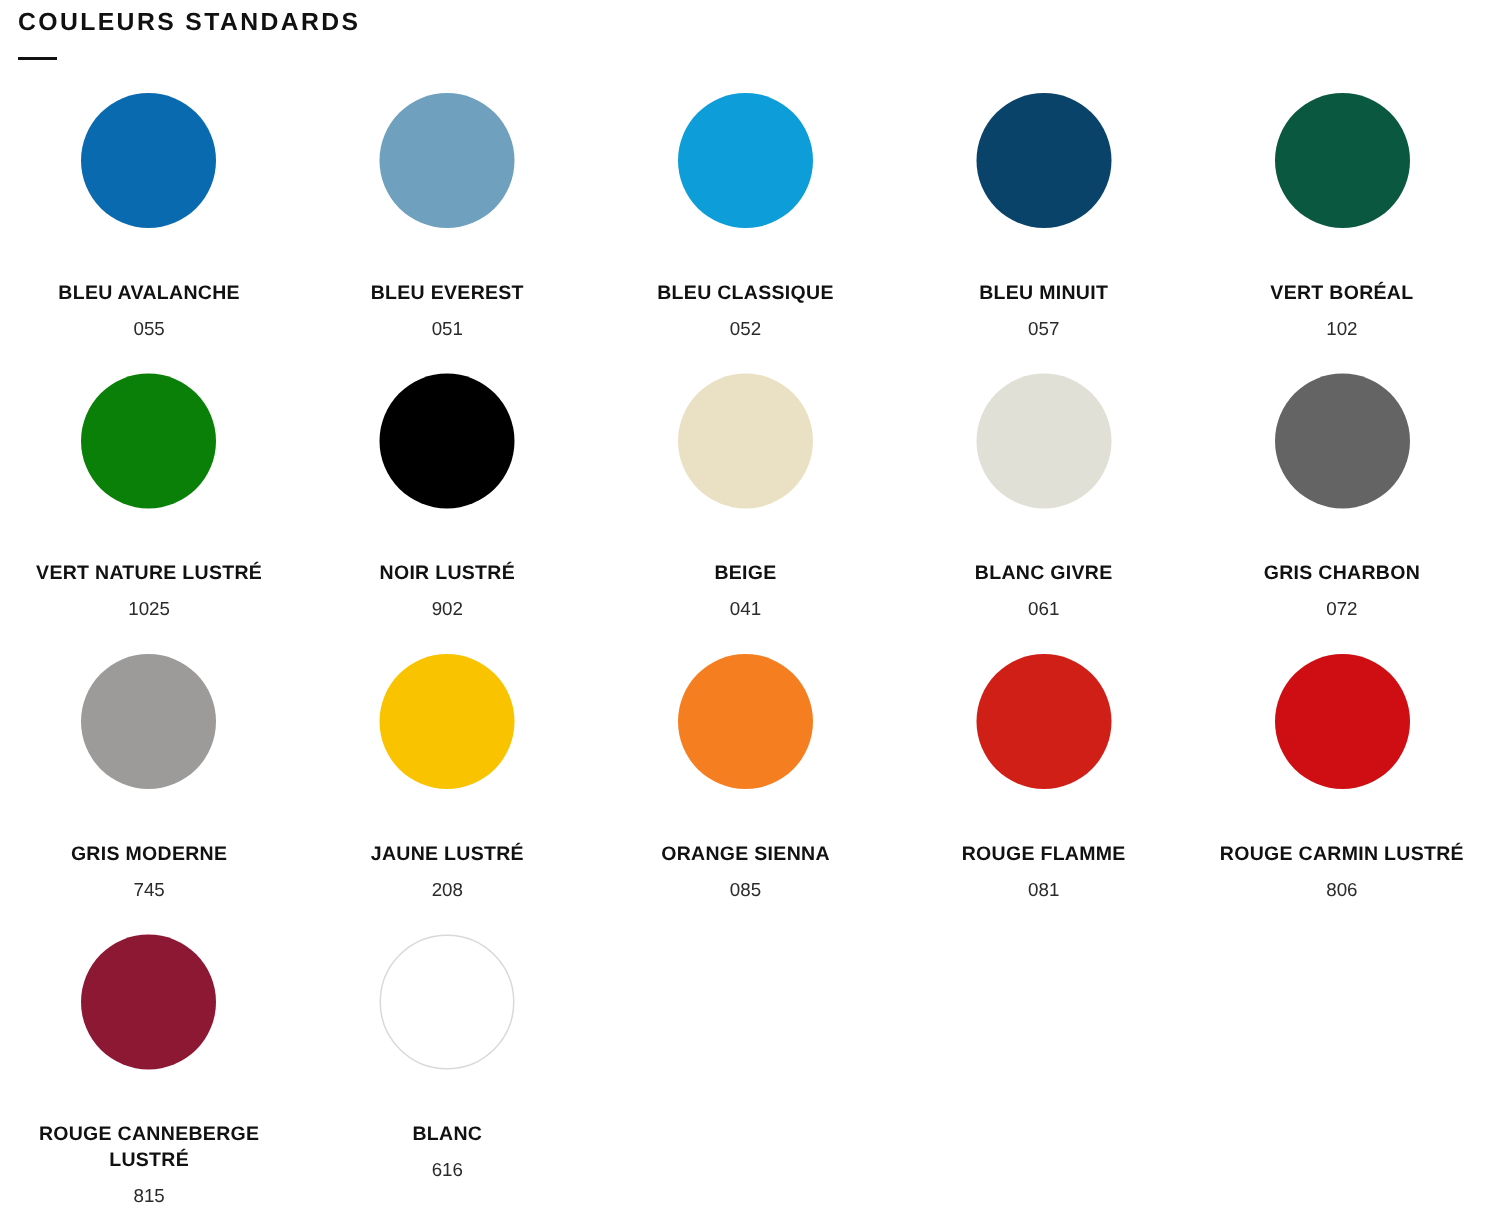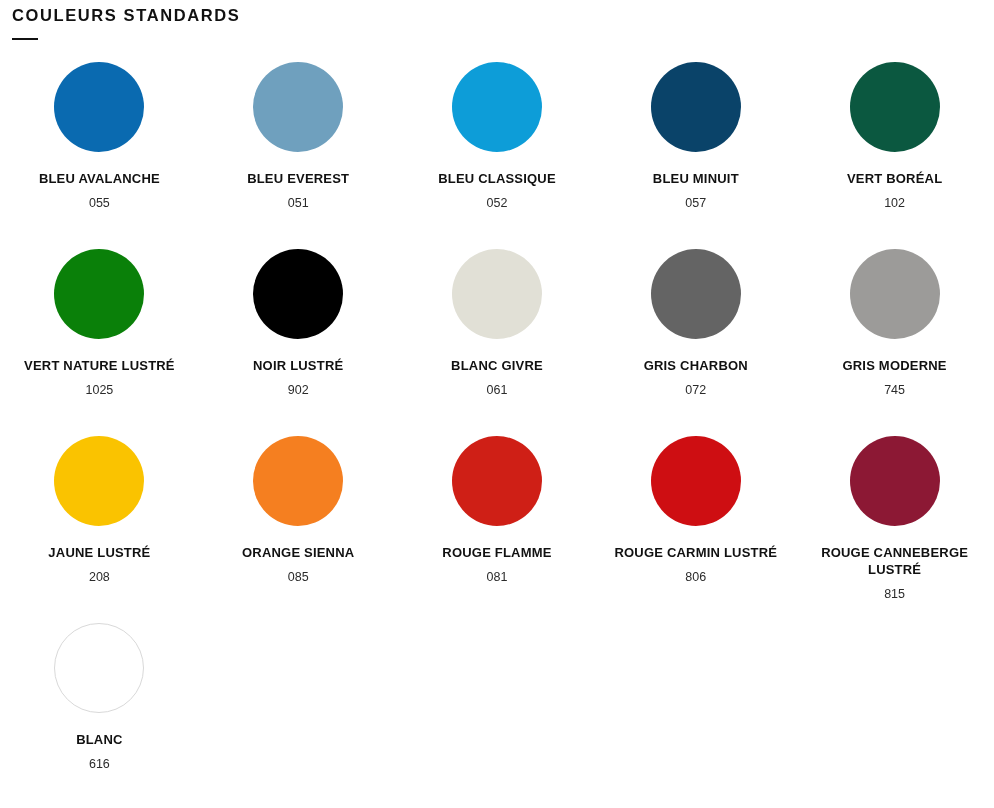--- a/index.html
+++ b/index.html
@@ -58,21 +58,21 @@
     height: 90px;
     border-radius: 50%;
     flex: 0 0 auto;
   }
   .swatch-dot.outlined {
     border: 1px solid #d9d9d9;
     width: 90px;
     height: 90px;
   }
   .swatch-name {
-    margin-top: 18px;
+    margin-top: 34px;
     font-size: 13px;
     font-weight: bold;
     letter-spacing: 0.2px;
     color: #111111;
     text-align: center;
     line-height: 1.32;
     max-width: 190px;
   }
   .swatch-code {
     margin-top: 9px;
@@ -123,20 +123,25 @@
         <div class="swatch-dot" style="background: rgb(10, 128, 9);"></div>
         <div class="swatch-name">VERT NATURE LUSTRÉ</div>
         <div class="swatch-code">1025</div>
       </div>
       <div class="swatch-cell">
         <div class="swatch-dot" style="background: rgb(0, 0, 0);"></div>
         <div class="swatch-name">NOIR LUSTRÉ</div>
         <div class="swatch-code">902</div>
       </div>
       <div class="swatch-cell">
+        <div class="swatch-dot" style="background: rgb(234, 225, 196);"></div>
+        <div class="swatch-name">BEIGE</div>
+        <div class="swatch-code">041</div>
+      </div>
+      <div class="swatch-cell">
         <div class="swatch-dot" style="background: rgb(225, 224, 214);"></div>
         <div class="swatch-name">BLANC GIVRE</div>
         <div class="swatch-code">061</div>
       </div>
       <div class="swatch-cell">
         <div class="swatch-dot" style="background: rgb(100, 100, 100);"></div>
         <div class="swatch-name">GRIS CHARBON</div>
         <div class="swatch-code">072</div>
       </div>
       <div class="swatch-cell">

